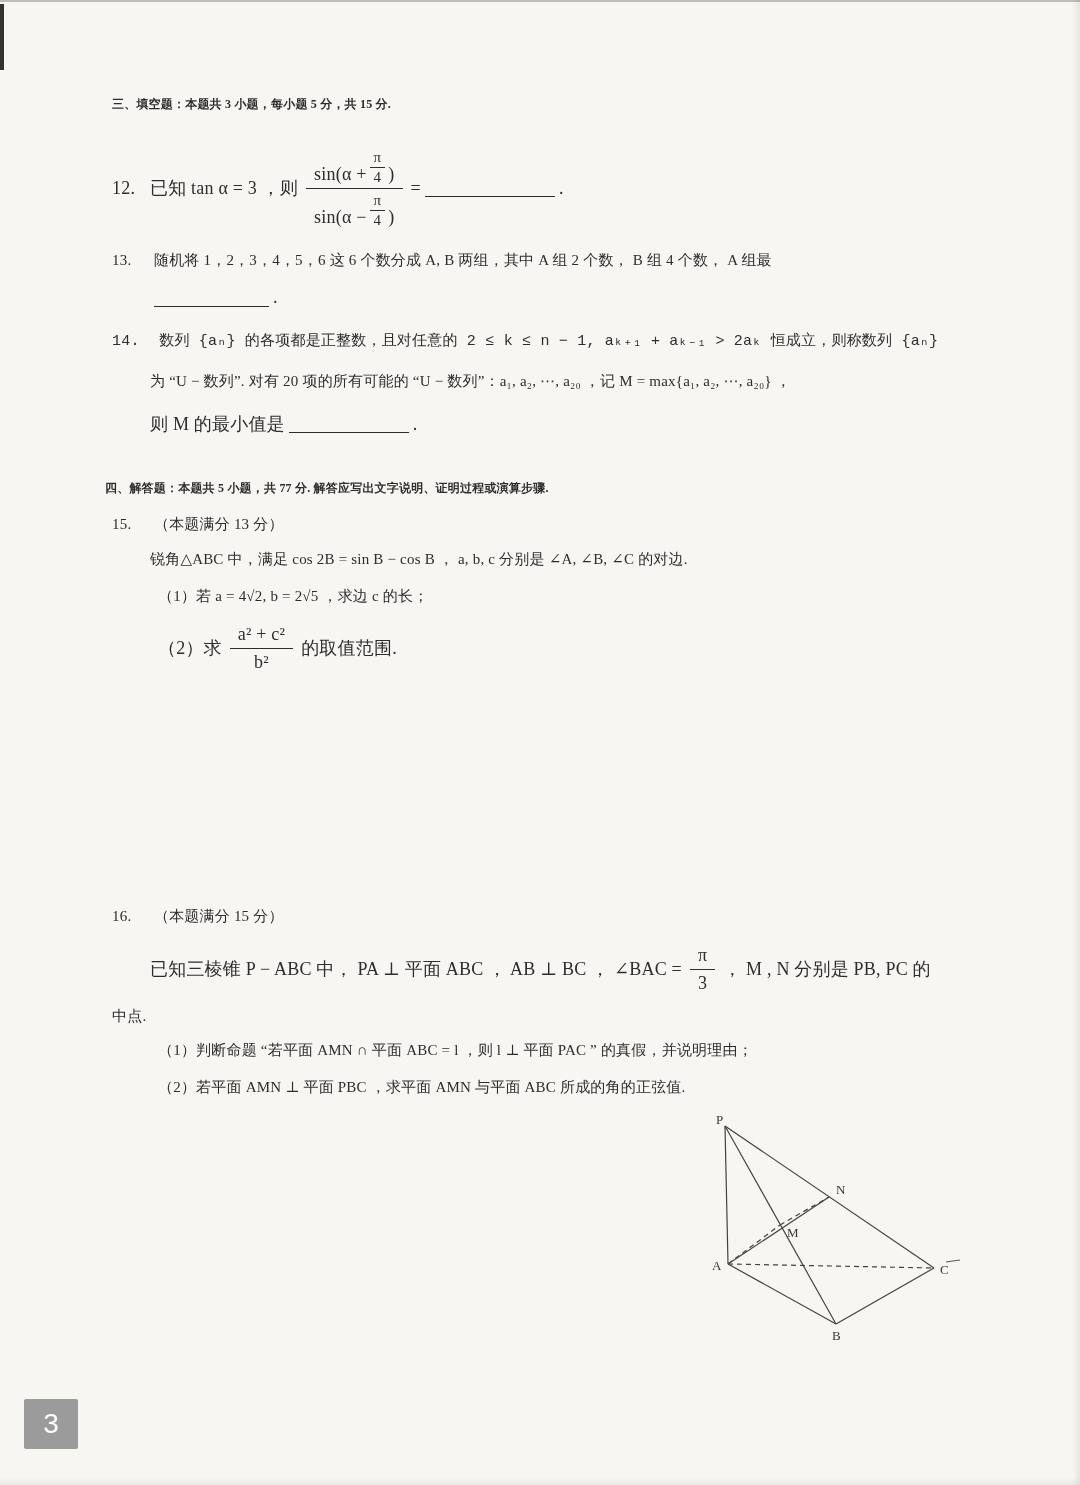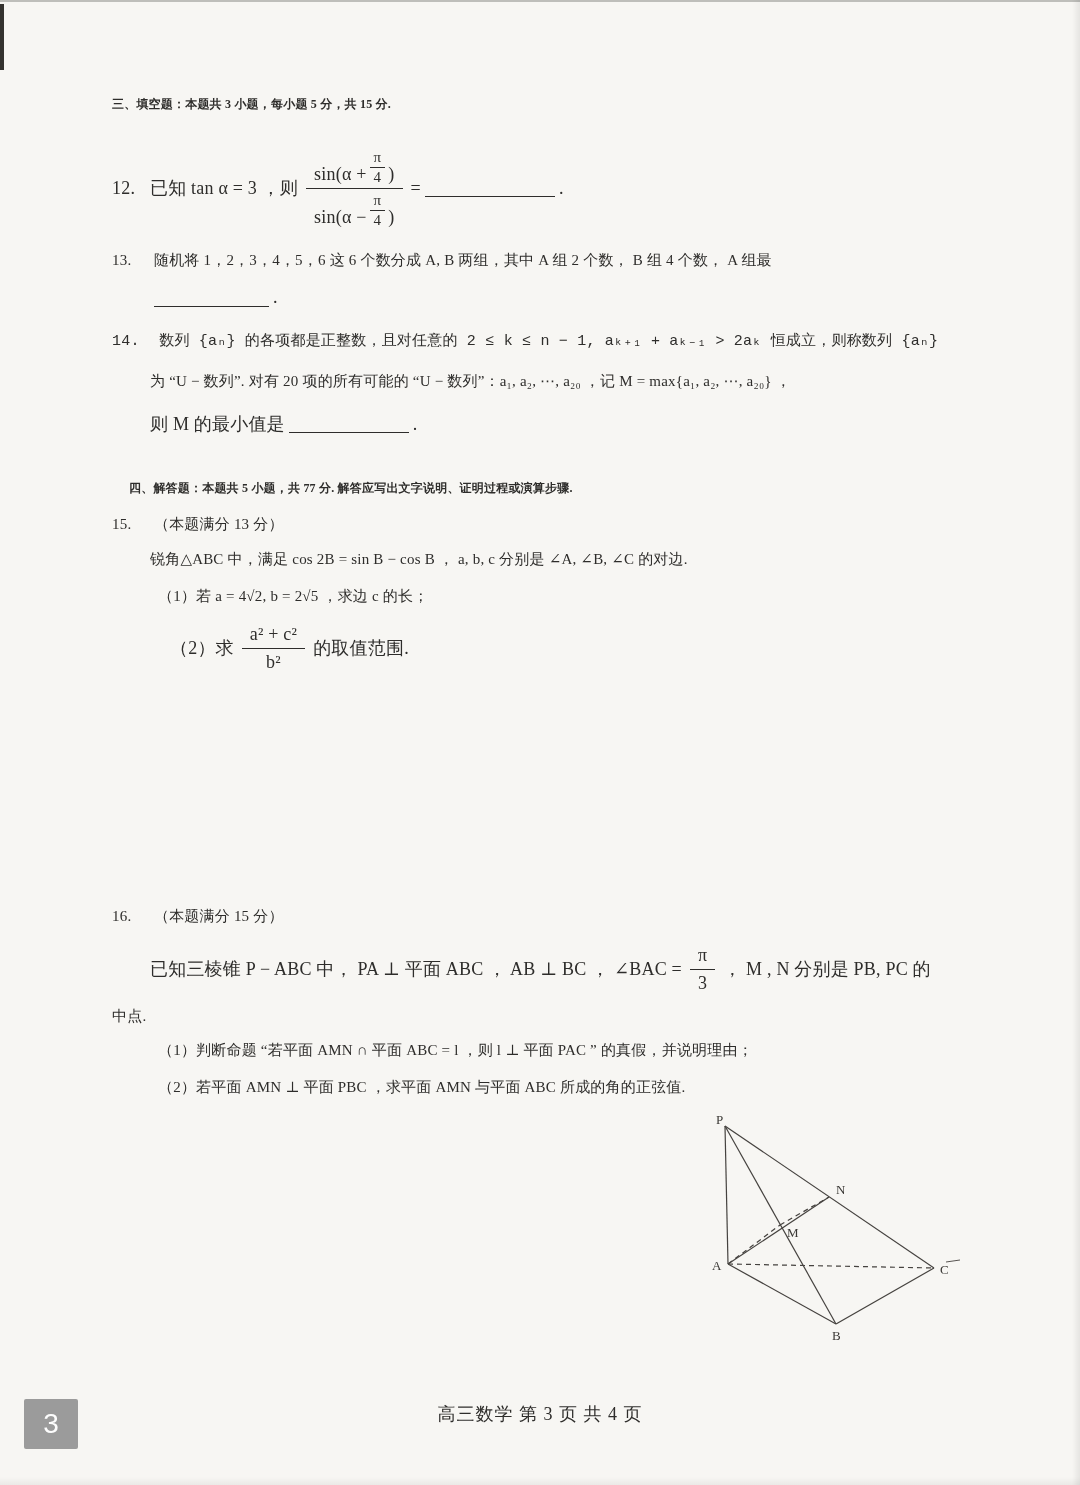--- a/index.html
+++ b/index.html
@@ -86,29 +86,29 @@
     <span class="qnum">14.</span>
     <span>数列 {aₙ} 的各项都是正整数，且对任意的 2 ≤ k ≤ n − 1, aₖ₊₁ + aₖ₋₁ &gt; 2aₖ 恒成立，则称数列 {aₙ}</span>
   </div>
   <div class="line" style="left:150px;top:371px;">为 “U − 数列”. 对有 20 项的所有可能的 “U − 数列”：a₁, a₂, ⋯, a₂₀ ，记 M = max{a₁, a₂, ⋯, a₂₀} ，</div>
   <div class="row" style="left:150px;top:412px;">
     <span>则 M 的最小值是</span>
     <span class="blank w120"></span>
     <span>.</span>
   </div>
 
-  <div class="line heading" style="left:129px;top:480px;text-align:center;">四、解答题：本题共 5 小题，共 77 分.  解答应写出文字说明、证明过程或演算步骤.</div>
+  <div class="line heading" style="left:105px;top:480px;text-align:center;">四、解答题：本题共 5 小题，共 77 分.  解答应写出文字说明、证明过程或演算步骤.</div>
 
   <div class="line" style="left:112px;top:514px;">
     <span class="qnum">15.</span>
     <span>（本题满分 13 分）</span>
   </div>
   <div class="line" style="left:150px;top:549px;">锐角△ABC 中，满足 cos 2B = sin B − cos B ， a, b, c 分别是 ∠A, ∠B, ∠C 的对边.</div>
   <div class="line" style="left:158px;top:586px;">（1）若 a = 4√2, b = 2√5 ，求边 c 的长；</div>
-  <div class="row" style="left:158px;top:616px;height:64px;margin-left:12px;">
+  <div class="row" style="left:158px;top:616px;height:64px;">
     <span>（2）求</span>
     <span class="frac">
       <span class="ftop">a² + c²</span>
       <span class="fbot">b²</span>
     </span>
     <span>的取值范围.</span>
   </div>
 
   <div class="line" style="left:112px;top:906px;">
     <span class="qnum">16.</span>
@@ -142,17 +142,16 @@
       </g>
       <text x="28" y="12">P</text>
       <text x="148" y="82">N</text>
       <text x="99" y="125">M</text>
       <text x="24" y="158">A</text>
       <text x="252" y="162">C</text>
       <text x="144" y="228">B</text>
     </svg>
   </div>
 
-  <div class="footer">高三数学  第 3 页 共 4 页</div>
 
   <div class="badge">3</div>
 
 </div>
 
 </body></html>

